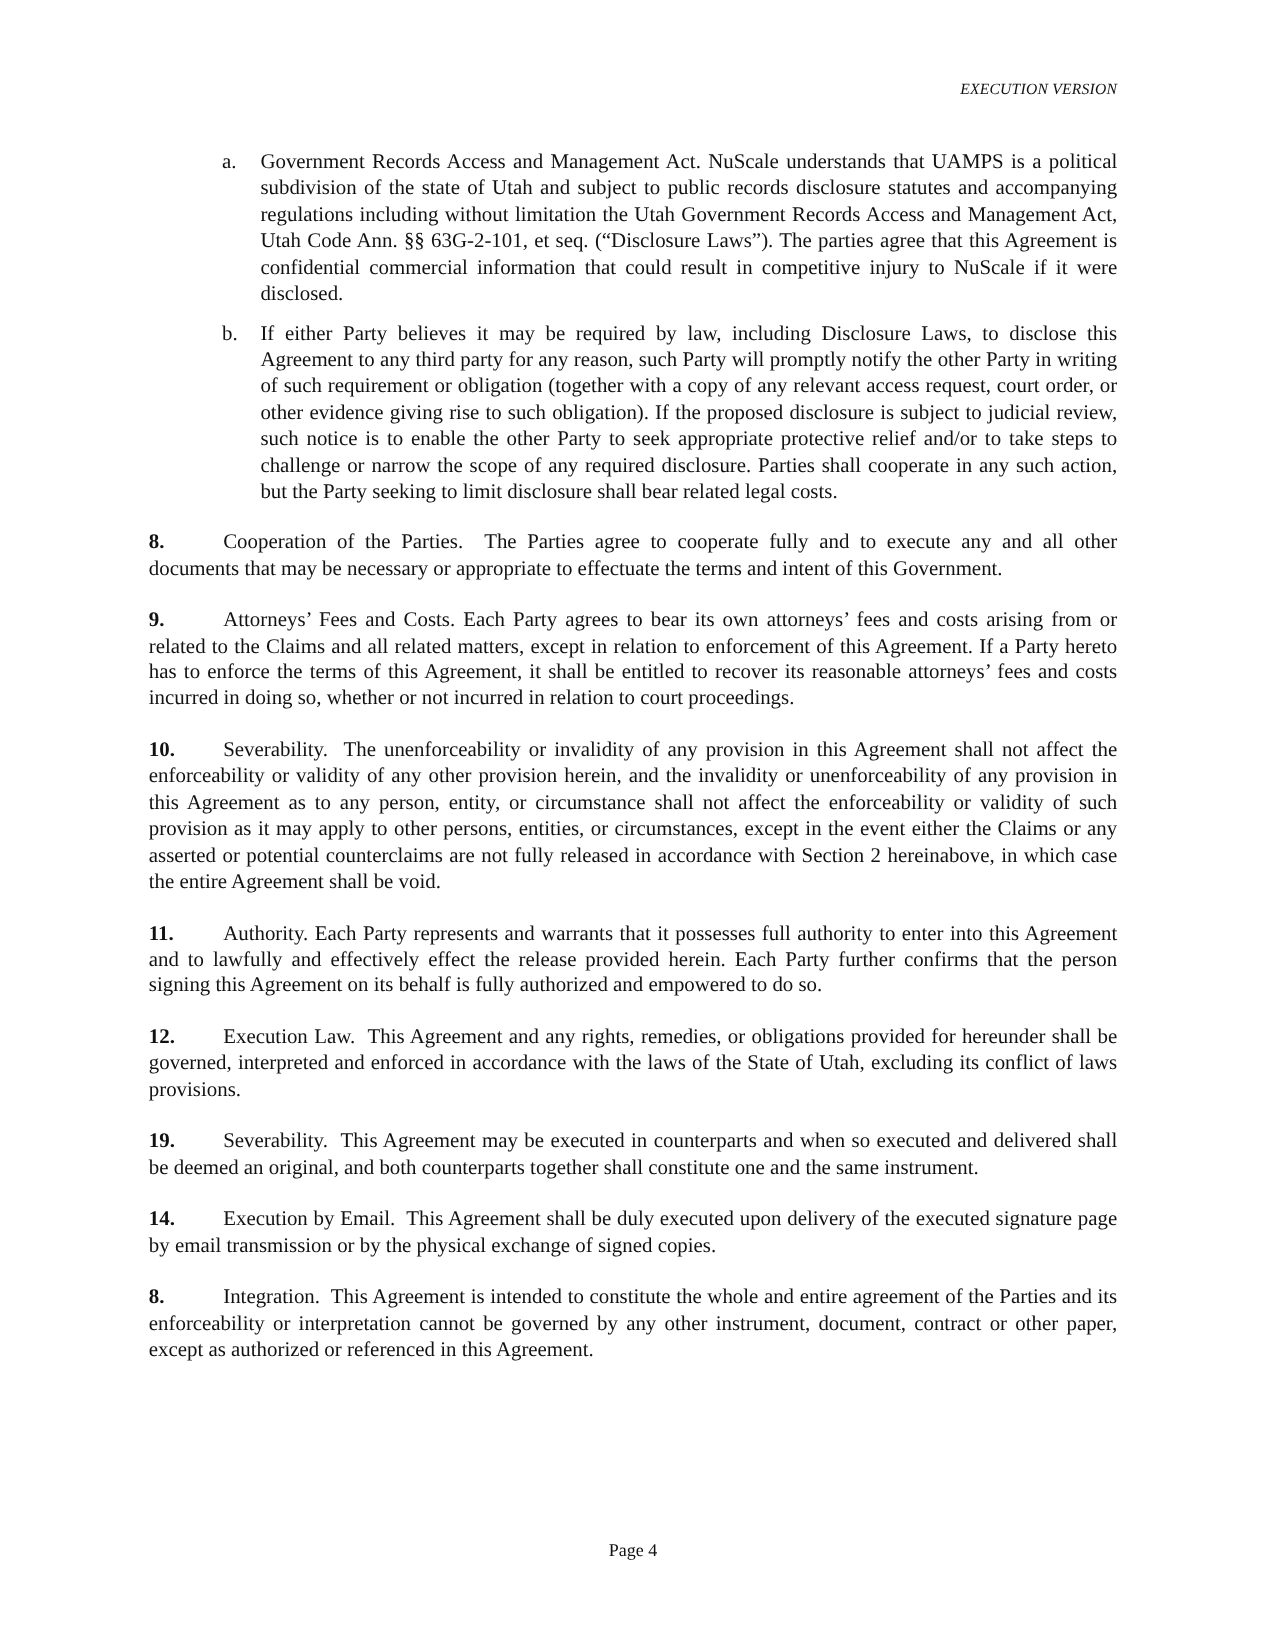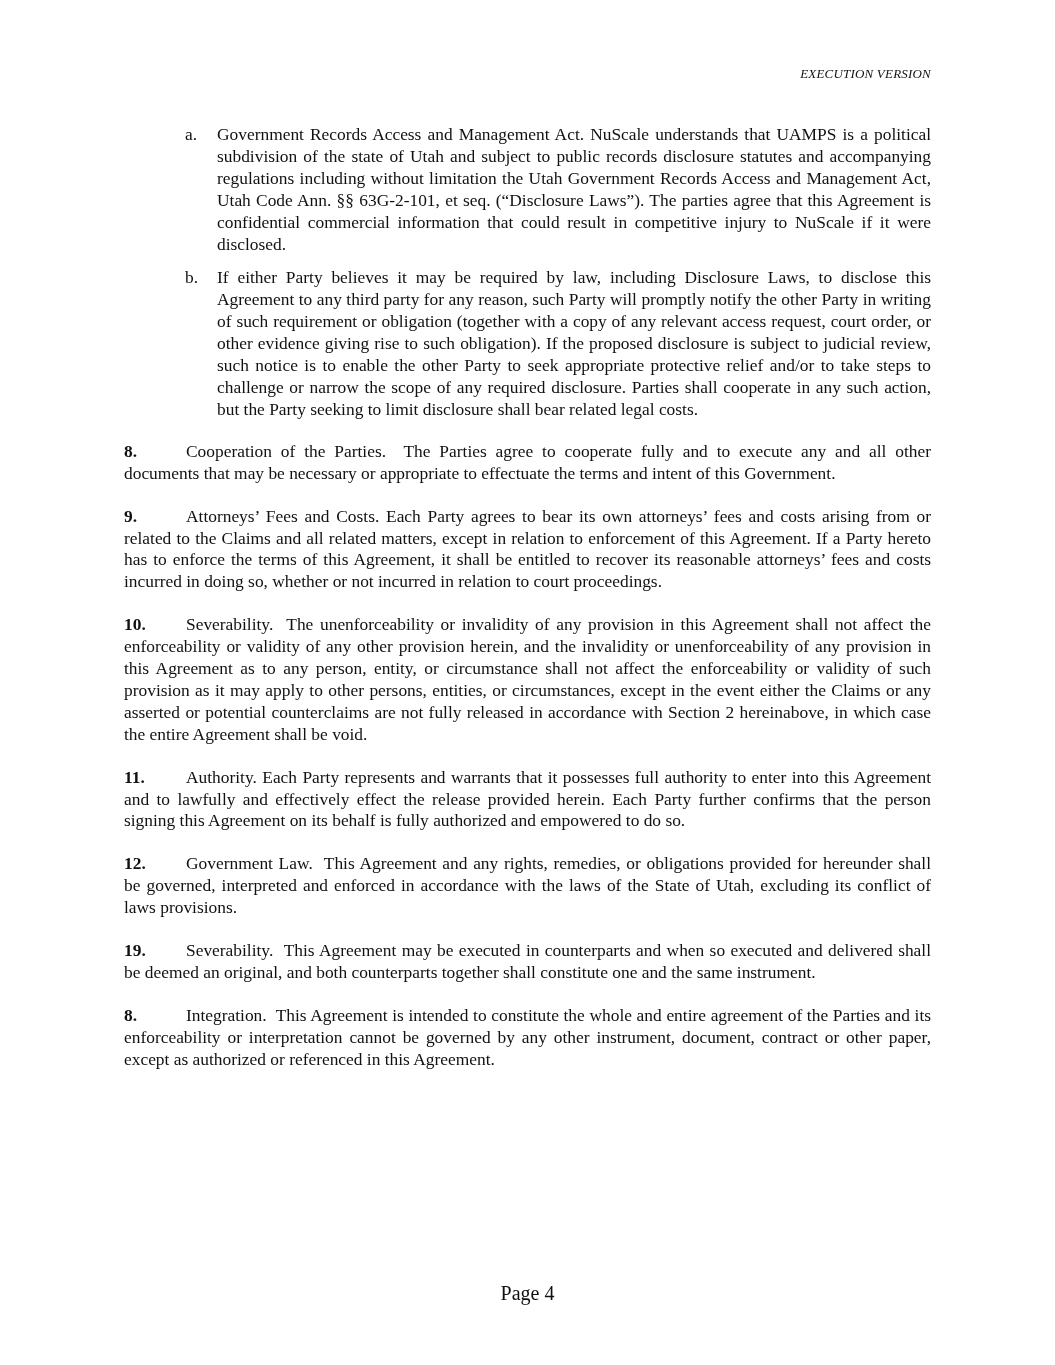--- a/index.html
+++ b/index.html
@@ -54,21 +54,21 @@
     }
     .section .title {
       font-weight: normal;
     }
     .footer {
       position: absolute;
       top: 1283px;
       left: 0;
       width: 1055px;
       text-align: center;
-      font-size: 20px;
+      font-size: 15px;
     }
   </style>
 </head>
 <body>
 
 <div class="header">EXECUTION VERSION</div>
 
 <div class="content">
 
   <div class="sub-item">
@@ -91,27 +91,30 @@
 
   <div class="section">
     <span class="num">10.</span><span class="title">Severability.</span><span style="white-space:pre;">  </span><span>The unenforceability or invalidity of any provision in this Agreement shall not affect the enforceability or validity of any other provision herein, and the invalidity or unenforceability of any provision in this Agreement as to any person, entity, or circumstance shall not affect the enforceability or validity of such provision as it may apply to other persons, entities, or circumstances, except in the event either the Claims or any asserted or potential counterclaims are not fully released in accordance with Section 2 hereinabove, in which case the entire Agreement shall be void.</span>
   </div>
 
   <div class="section">
     <span class="num">11.</span><span class="title">Authority</span><span style="white-space:pre;">. </span><span>Each Party represents and warrants that it possesses full authority to enter into this Agreement and to lawfully and effectively effect the release provided herein. Each Party further confirms that the person signing this Agreement on its behalf is fully authorized and empowered to do so.</span>
   </div>
 
   <div class="section">
-    <span class="num">12.</span><span class="title">Government Law.</span><span style="white-space:pre;">  </span><span>This Agreement and any rights, remedies, or obligations provided for hereunder shall be governed, interpreted and enforced in accordance with the laws of the State of Utah, excluding its conflict of laws provisions.</span>
+    <span class="num">12.</span><span class="title">Execution Law.</span><span style="white-space:pre;">  </span><span>This Agreement and any rights, remedies, or obligations provided for hereunder shall be governed, interpreted and enforced in accordance with the laws of the State of Utah, excluding its conflict of laws provisions.</span>
   </div>
 
   <div class="section">
     <span class="num">19.</span><span class="title">Severability.</span><span style="white-space:pre;">  </span><span>This Agreement may be executed in counterparts and when so executed and delivered shall be deemed an original, and both counterparts together shall constitute one and the same instrument.</span>
   </div>
 
+  <div class="section">
+    <span class="num">14.</span><span class="title">Execution by Email.</span><span style="white-space:pre;">  </span><span>This Agreement shall be duly executed upon delivery of the executed signature page by email transmission or by the physical exchange of signed copies.</span>
+  </div>
 
   <div class="section">
     <span class="num">8.</span><span class="title">Integration.</span><span style="white-space:pre;">  </span><span>This Agreement is intended to constitute the whole and entire agreement of the Parties and its enforceability or interpretation cannot be governed by any other instrument, document, contract or other paper, except as authorized or referenced in this Agreement.</span>
   </div>
 
 
 </div>
 
 <div class="footer">Page 4</div>
 

